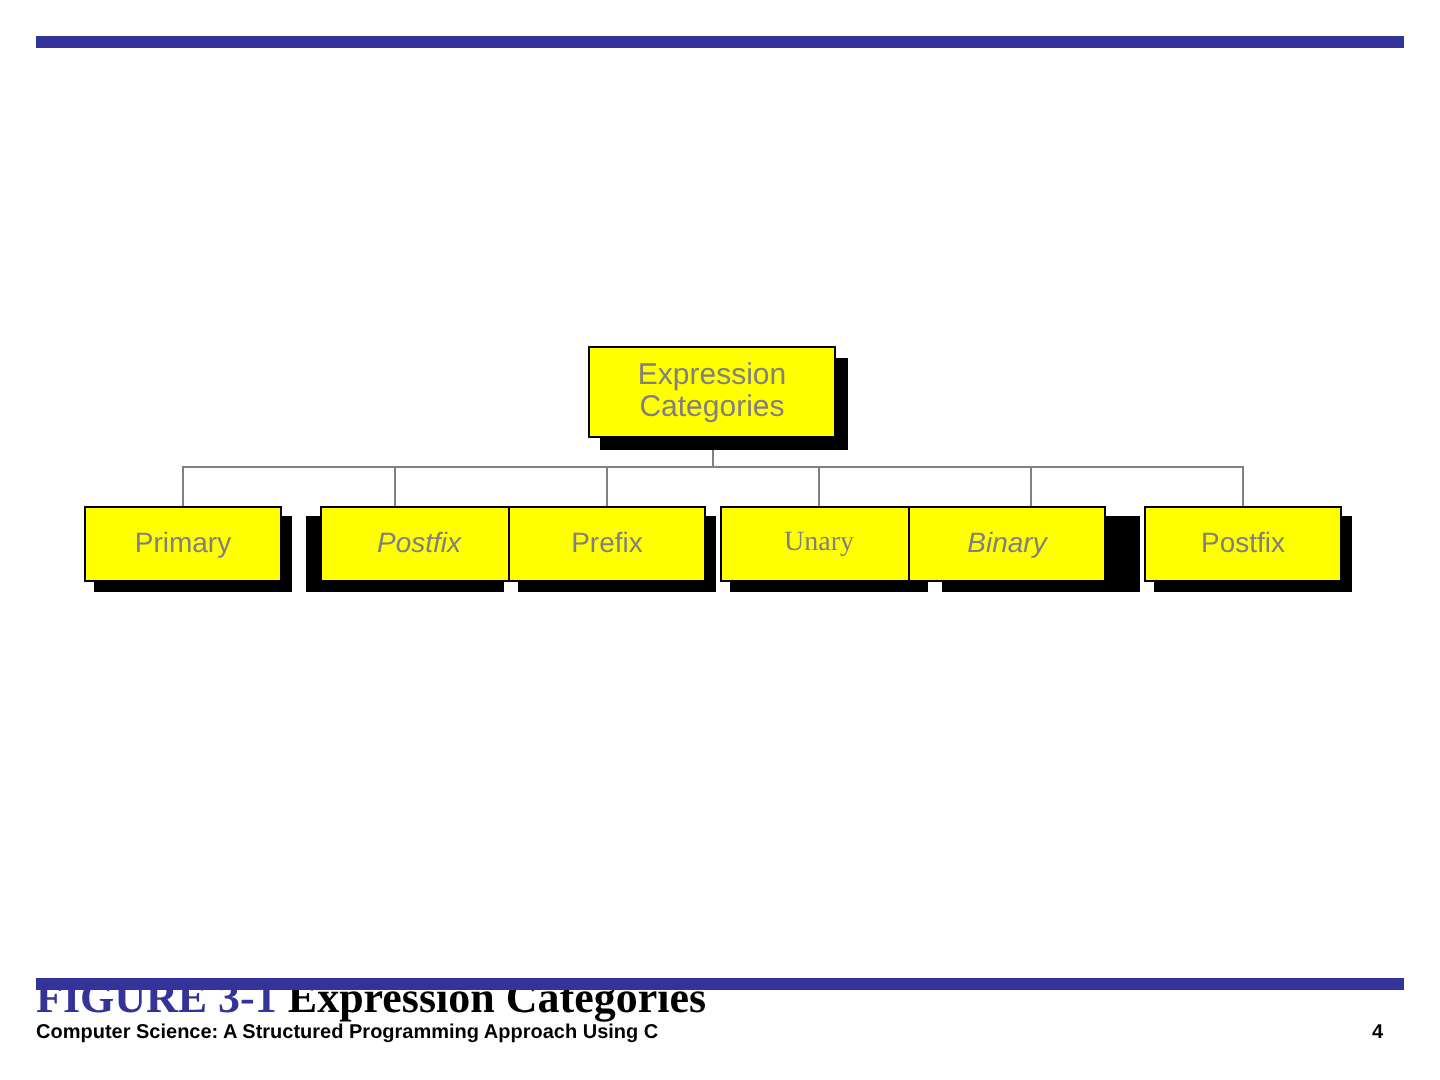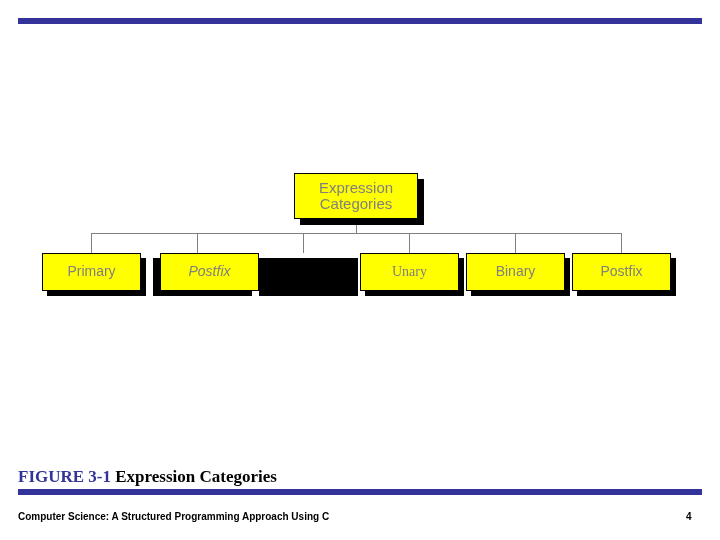--- a/index.html
+++ b/index.html
@@ -108,23 +108,23 @@
     background: #808080;
     z-index: 1;
   }
   .conn-vert { width: 1px; }
   .conn-horz { height: 1px; }
 
   
   .caption {
     position: absolute;
     left: 18px;
-    top: 467px;
+    top: 486px;
     font-family: "Liberation Serif", serif;
-    font-size: 17px;
+    font-size: 22px;
     white-space: nowrap;
   }
   .caption .fig-num {
     color: #333399;
     font-weight: bold;
   }
   .caption .fig-title {
     color: #000000;
     font-weight: bold;
   }
@@ -178,24 +178,27 @@
     <div class="shadow child-shadow" style="left:365px;"></div>
     <div class="shadow child-shadow" style="left:471px;"></div>
     <div class="shadow child-shadow" style="left:577px;"></div>
 
     <div class="node child" style="left:42px;">
       <span class="label">Primary</span>
     </div>
     <div class="node child" style="left:160px;font-style:italic;">
       <span class="label">Postfix</span>
     </div>
+    <div class="node child" style="left:254px;">
+      <span class="label">Prefix</span>
+    </div>
     <div class="node child" style="left:360px;font-family:Liberation Serif, serif;">
       <span class="label">Unary</span>
     </div>
-    <div class="node child" style="left:466px;">
+    <div class="node child" style="left:454px;font-style:italic;">
       <span class="label">Binary</span>
     </div>
     <div class="node child" style="left:572px;">
       <span class="label">Postfix</span>
     </div>
 
   </div>
 
   <div class="caption">
     <span class="fig-num">FIGURE 3-1</span><span>&nbsp;</span><span class="fig-title">Expression Categories</span>

